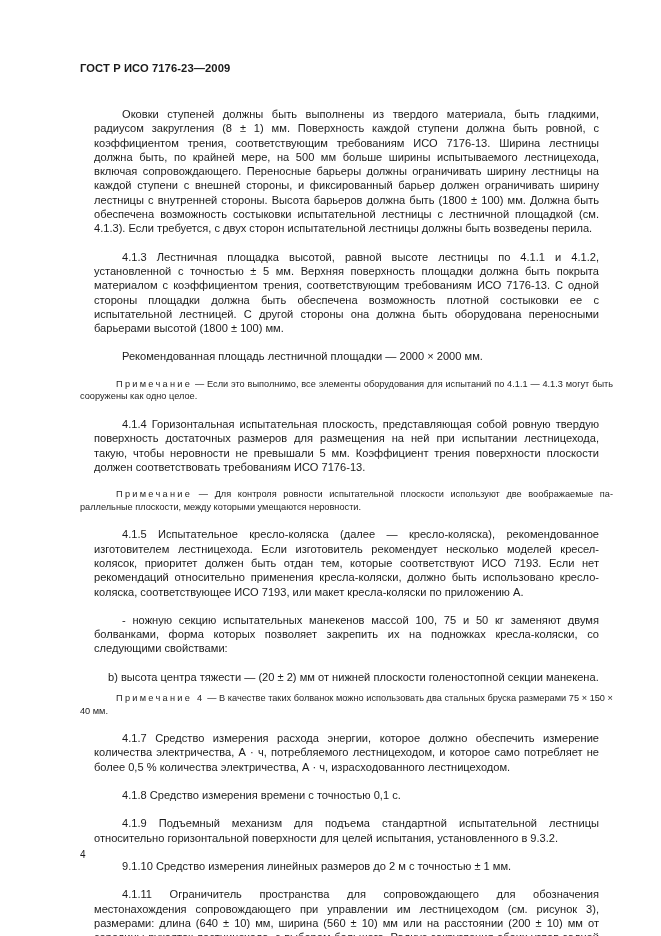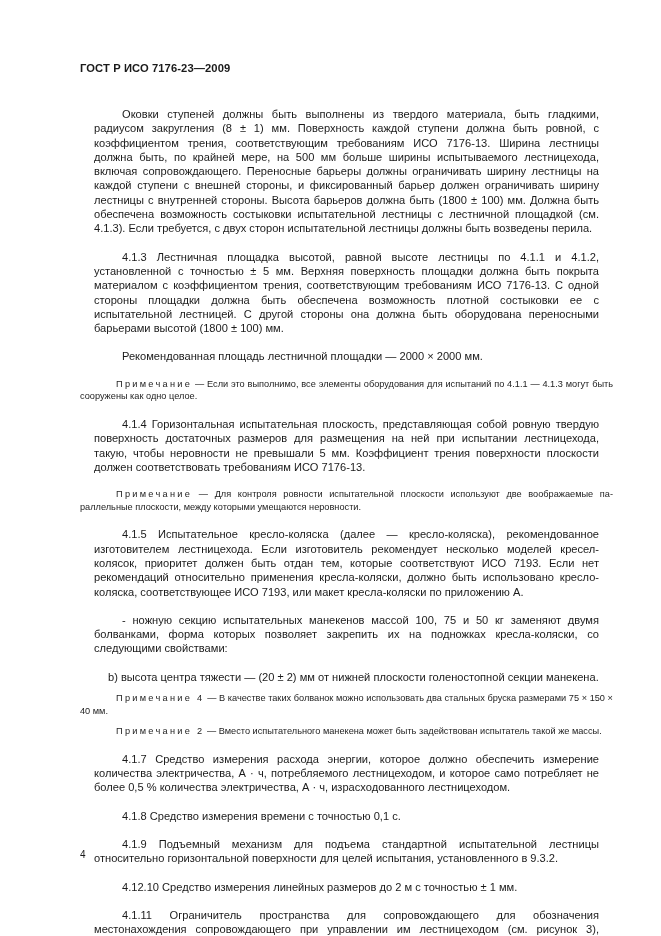--- a/index.html
+++ b/index.html
@@ -40,25 +40,24 @@
 
     <p class="p">4.1.4 Горизонтальная испытательная плоскость, представляющая собой ровную твердую поверх­ность достаточных размеров для размещения на ней при испытании лестницехода, такую, чтобы неров­ности не превышали 5 мм. Коэффициент трения поверхности плоскости должен соответствовать требованиям ИСО 7176-13.</p>
 
     <p class="note"><span class="sp">Примечание</span><span> — Для контроля ровности испытательной плоскости используют две воображаемые па­раллельные плоскости, между которыми умещаются неровности.</span></p>
 
     <p class="p">4.1.5 Испытательное кресло-коляска (далее — кресло-коляска), рекомендованное изготовите­лем лестницехода. Если изготовитель рекомендует несколько моделей кресел-колясок, приоритет дол­жен быть отдан тем, которые соответствуют ИСО 7193. Если нет рекомендаций относительно применения кресла-коляски, должно быть использовано кресло-коляска, соответствующее ИСО 7193, или макет кресла-коляски по приложению А.</p>
     <p class="p">- ножную секцию испытательных манекенов массой 100, 75 и 50 кг заменяют двумя болванками, форма которых позволяет закрепить их на подножках кресла-коляски, со следующими свойствами:</p>
     <p class="item">b) высота центра тяжести — (20 ± 2) мм от нижней плоскости голеностопной секции манекена.</p>
 
     <p class="note"><span class="sp">Примечание 4</span><span> — В качестве таких болванок можно использовать два стальных бруска размерами 75 × 150 × 40 мм.</span></p>
-    <p class="note"><span class="sp">Примечание 2</span><span> — Вместо испытательного манекена может быть задействован испытатель такой же массы.</span></p>
 
     <p class="p">4.1.7 Средство измерения расхода энергии, которое должно обеспечить измерение количества электричества, А · ч, потребляемого лестницеходом, и которое само потребляет не более 0,5 % коли­чества электричества, А · ч, израсходованного лестницеходом.</p>
     <p class="p">4.1.8 Средство измерения времени с точностью 0,1 с.</p>
     <p class="p">4.1.9 Подъемный механизм для подъема стандартной испытательной лестницы относительно го­ризонтальной поверхности для целей испытания, установленного в 9.3.2.</p>
-    <p class="p">4.12.10 Средство измерения линейных размеров до 2 м с точностью ± 1 мм.</p>
+    <p class="p">9.1.10 Средство измерения линейных размеров до 2 м с точностью ± 1 мм.</p>
     <p class="p">4.1.11 Ограничитель пространства для сопровождающего для обозначения местонахождения со­провождающего при управлении им лестницеходом (см. рисунок 3), размерами: длина (640 ± 10) мм, ши­рина (560 ± 10) мм или на расстоянии (200 ± 10) мм от середины рукояток лестницехода, с выбором большего. Радиус закругления обоих углов задней стороны ограничителя должен быть (200 ± 10) мм. Дол­жна быть обеспечена возможность крепления ограничителя к середине рукояток испытываемого лестни­цехода.</p>
 
     <p class="note"><span class="sp">Примечание</span><span> — Каркас может быть выполнен, по желанию, из дерева или стали.</span></p>
   </div>
 
   <div class="pagenum">4</div>
 </div>
 
 </body></html>

